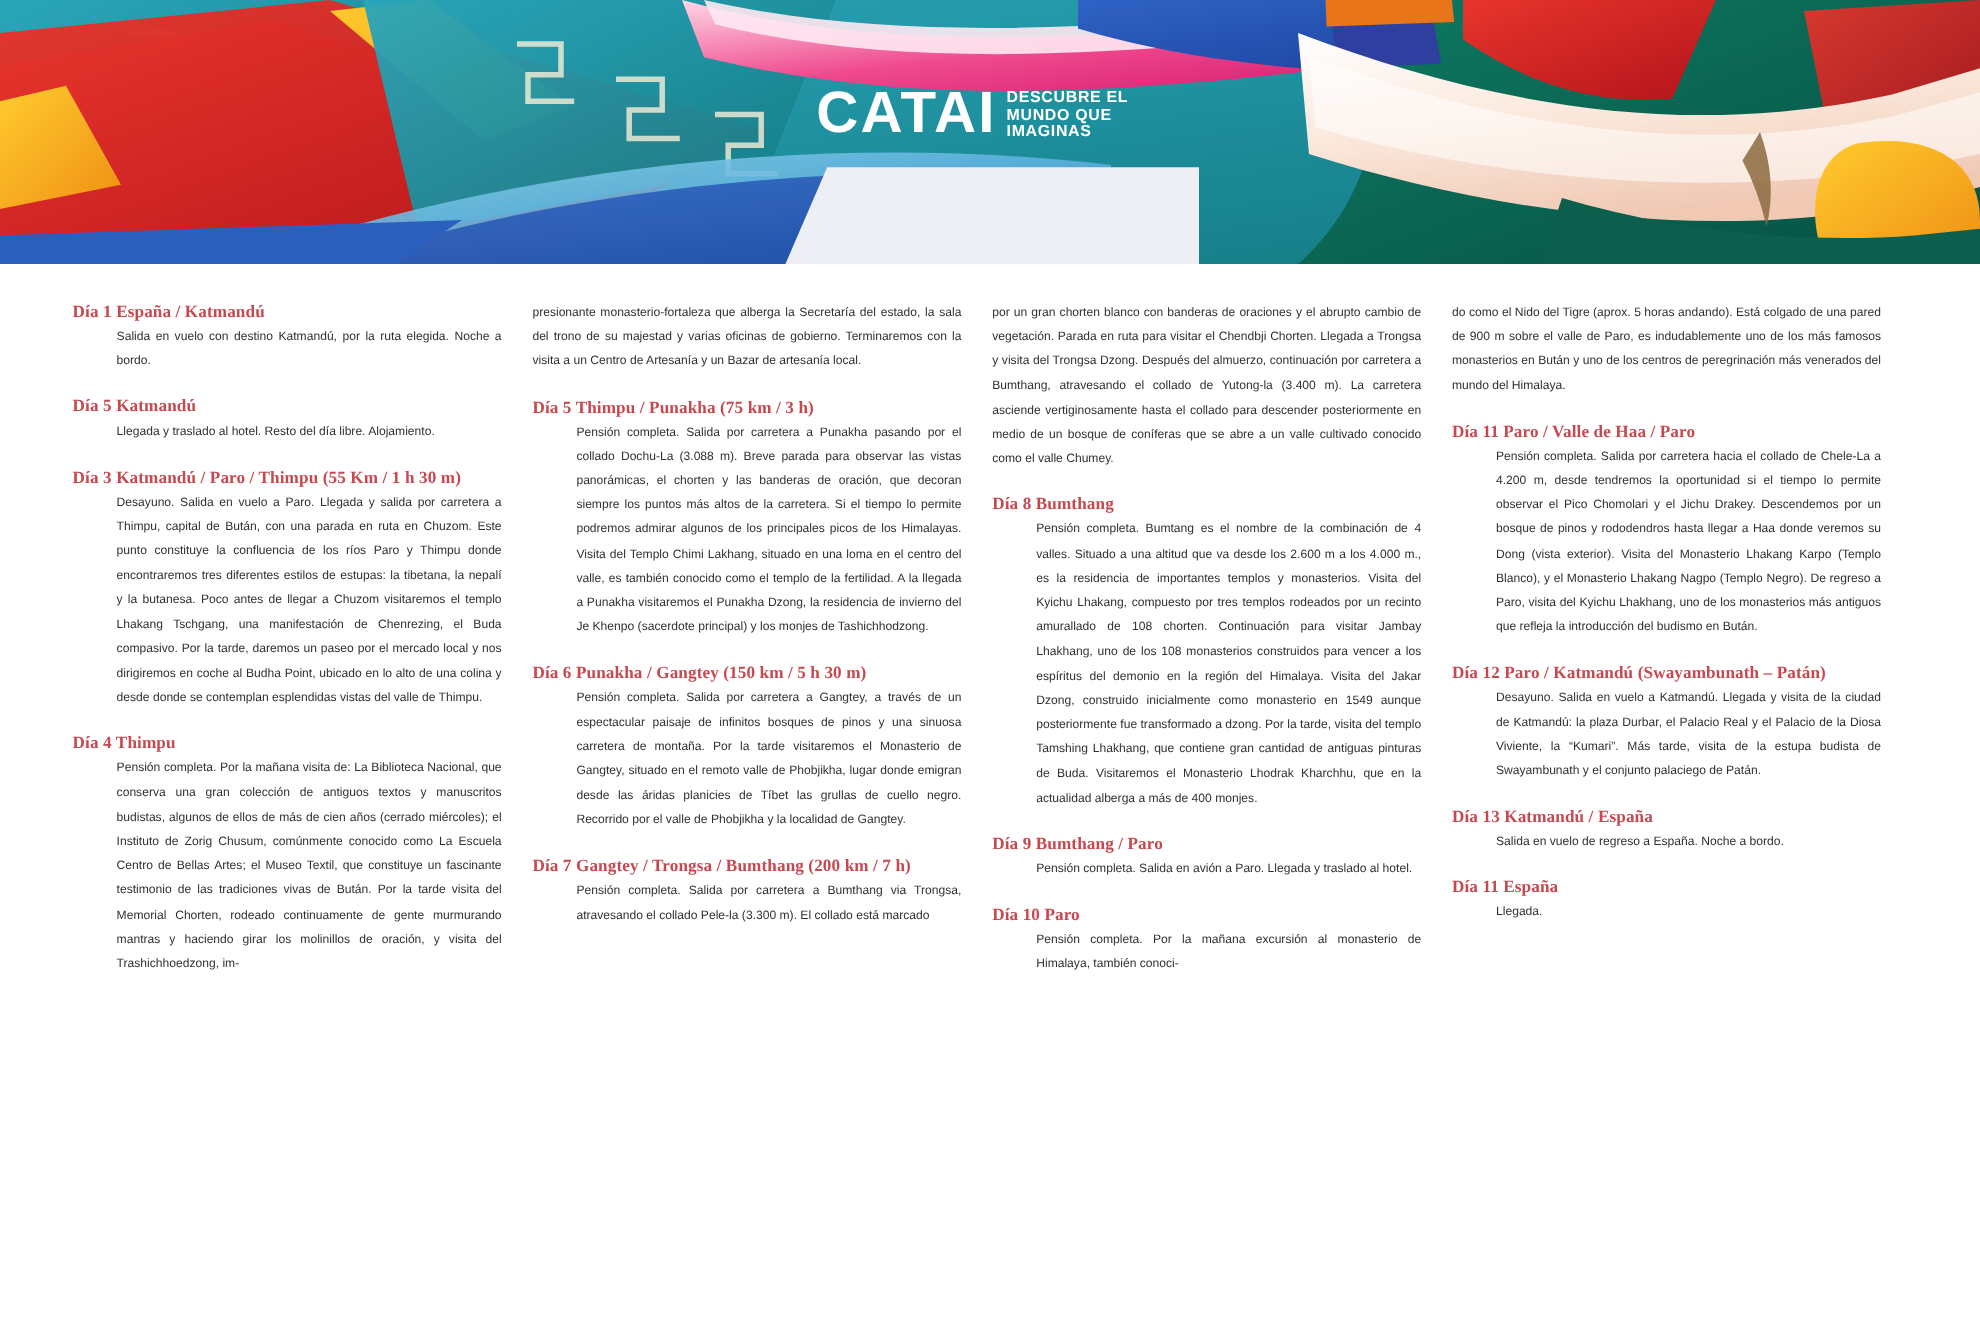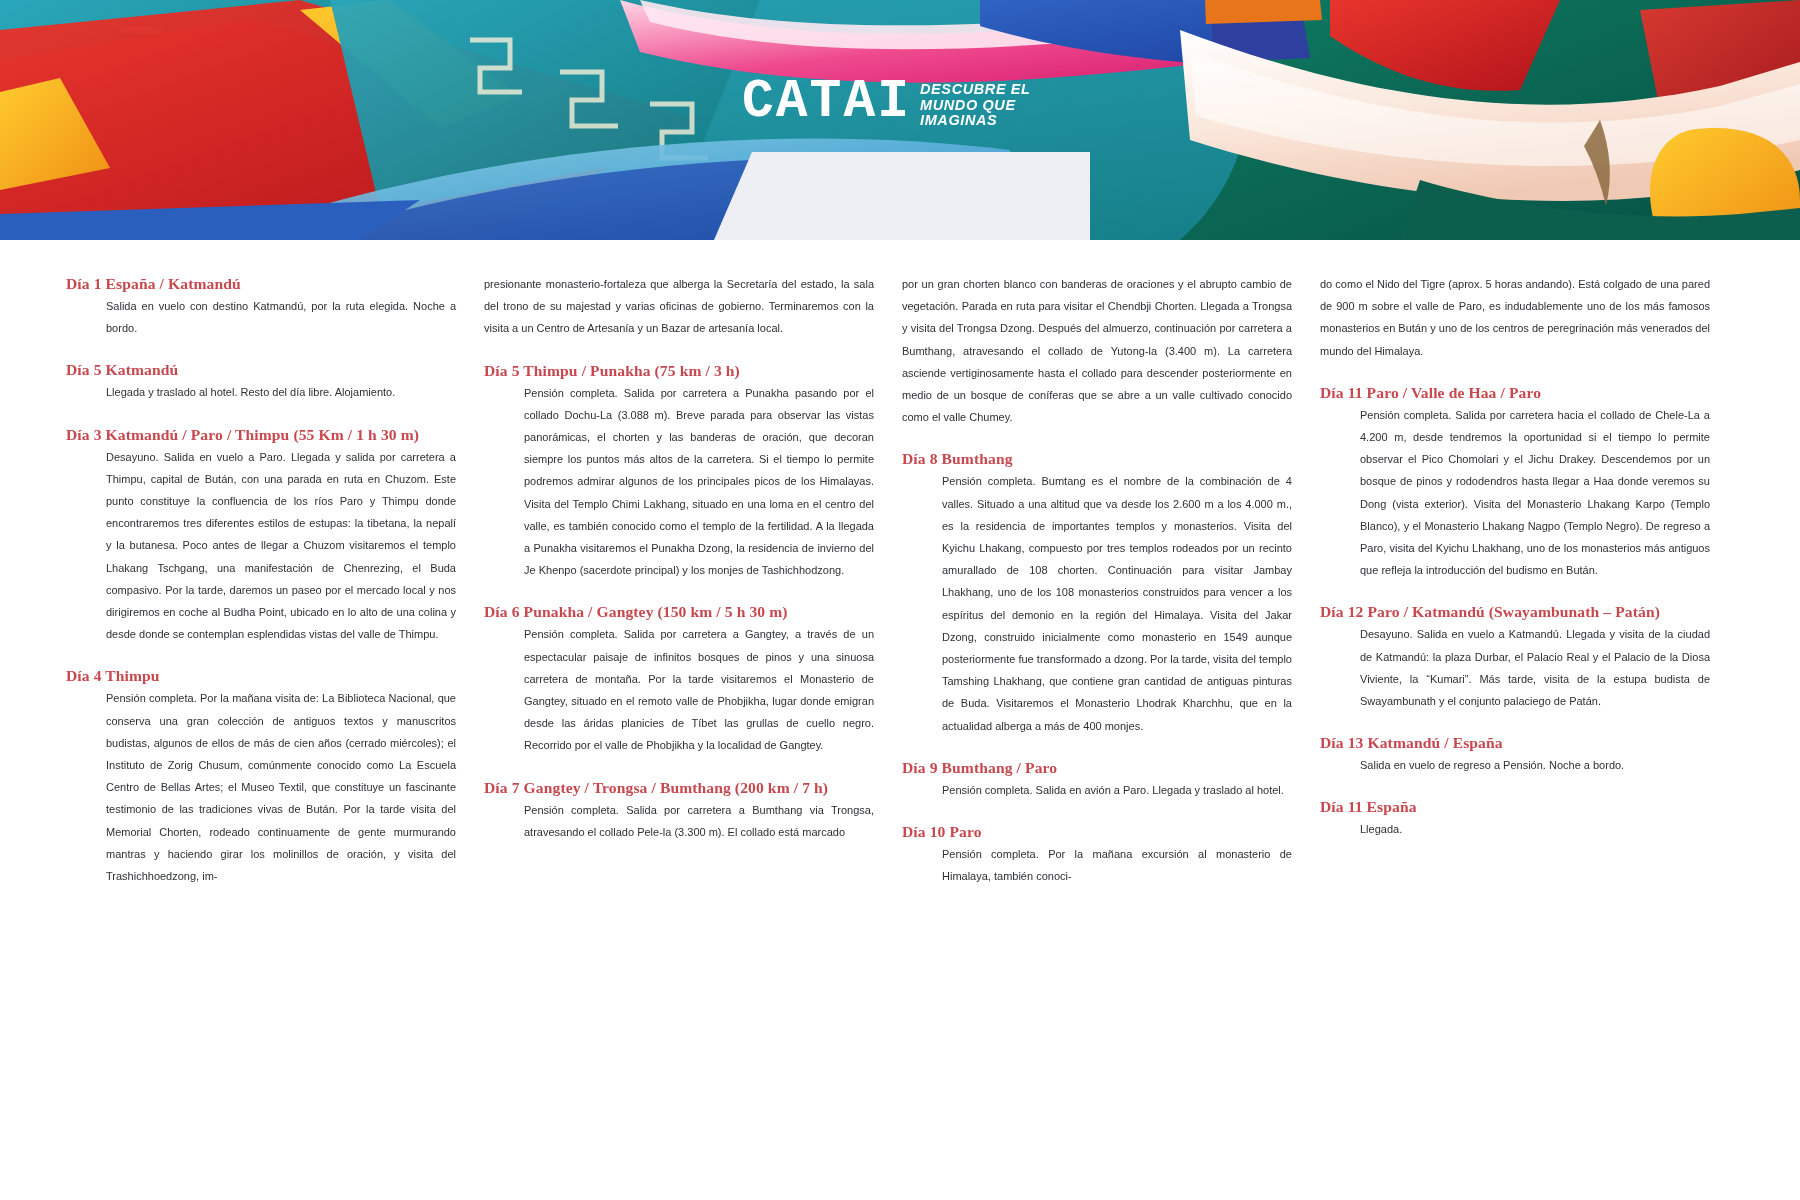--- a/index.html
+++ b/index.html
@@ -17,26 +17,26 @@
     overflow:hidden;background:#1a4f86;
   }
   .hero svg{display:block;width:1800px;height:240px;}
 
   .logo-wrap{
     position:absolute;left:742px;top:76px;
     display:flex;align-items:flex-start;gap:9px;z-index:6;
   }
   .logo-mark{
     font-size:53px;line-height:53px;font-weight:bold;color:#ffffff;
-    letter-spacing:2px;font-family:Liberation Mono, monospace;
+    letter-spacing:2px;font-family:Liberation Sans, sans-serif;
   }
   .logo-tag{
     padding-top:6px;
     font-size:14.5px;line-height:15.5px;font-weight:bold;
-    letter-spacing:0.6px;color:#ffffff;text-transform:uppercase;font-style:italic;
+    letter-spacing:0.6px;color:#ffffff;text-transform:uppercase;
   }
   .logo-tag span{display:block;}
 
   
   .slant{
     position:absolute;z-index:4;left:0;top:0;width:1800px;height:240px;
     pointer-events:none;
   }
 
   
@@ -249,21 +249,21 @@
         <div class="blk">
           <h3>Día 11 Paro / Valle de Haa / Paro</h3>
           <p>Pensión completa. Salida por carretera hacia el collado de Chele-La a 4.200 m, desde tendremos la oportunidad si el tiempo lo permite observar el Pico Chomolari y el Jichu Drakey. Descendemos por un bosque de pinos y rododendros hasta llegar a Haa donde veremos su Dong (vista exterior). Visita del Monasterio Lhakang Karpo (Templo Blanco), y el Monasterio Lhakang Nagpo (Templo Negro). De regreso a Paro, visita del Kyichu Lhakhang, uno de los monasterios más antiguos que refleja la introducción del budismo en Bután.</p>
         </div>
         <div class="blk">
           <h3>Día 12 Paro / Katmandú (Swayambunath – Patán)</h3>
           <p>Desayuno. Salida en vuelo a Katmandú. Llegada y visita de la ciudad de Katmandú: la plaza Durbar, el Palacio Real y el Palacio de la Diosa Viviente, la “Kumari”. Más tarde, visita de la estupa budista de Swayambunath y el conjunto palaciego de Patán.</p>
         </div>
         <div class="blk">
           <h3>Día 13 Katmandú / España</h3>
-          <p>Salida en vuelo de regreso a Pensión. Noche a bordo.</p>
+          <p>Salida en vuelo de regreso a España. Noche a bordo.</p>
         </div>
         <div class="blk">
           <h3>Día 11 España</h3>
           <p>Llegada.</p>
         </div>
       </div>
 
     </div>
   </div>
 

